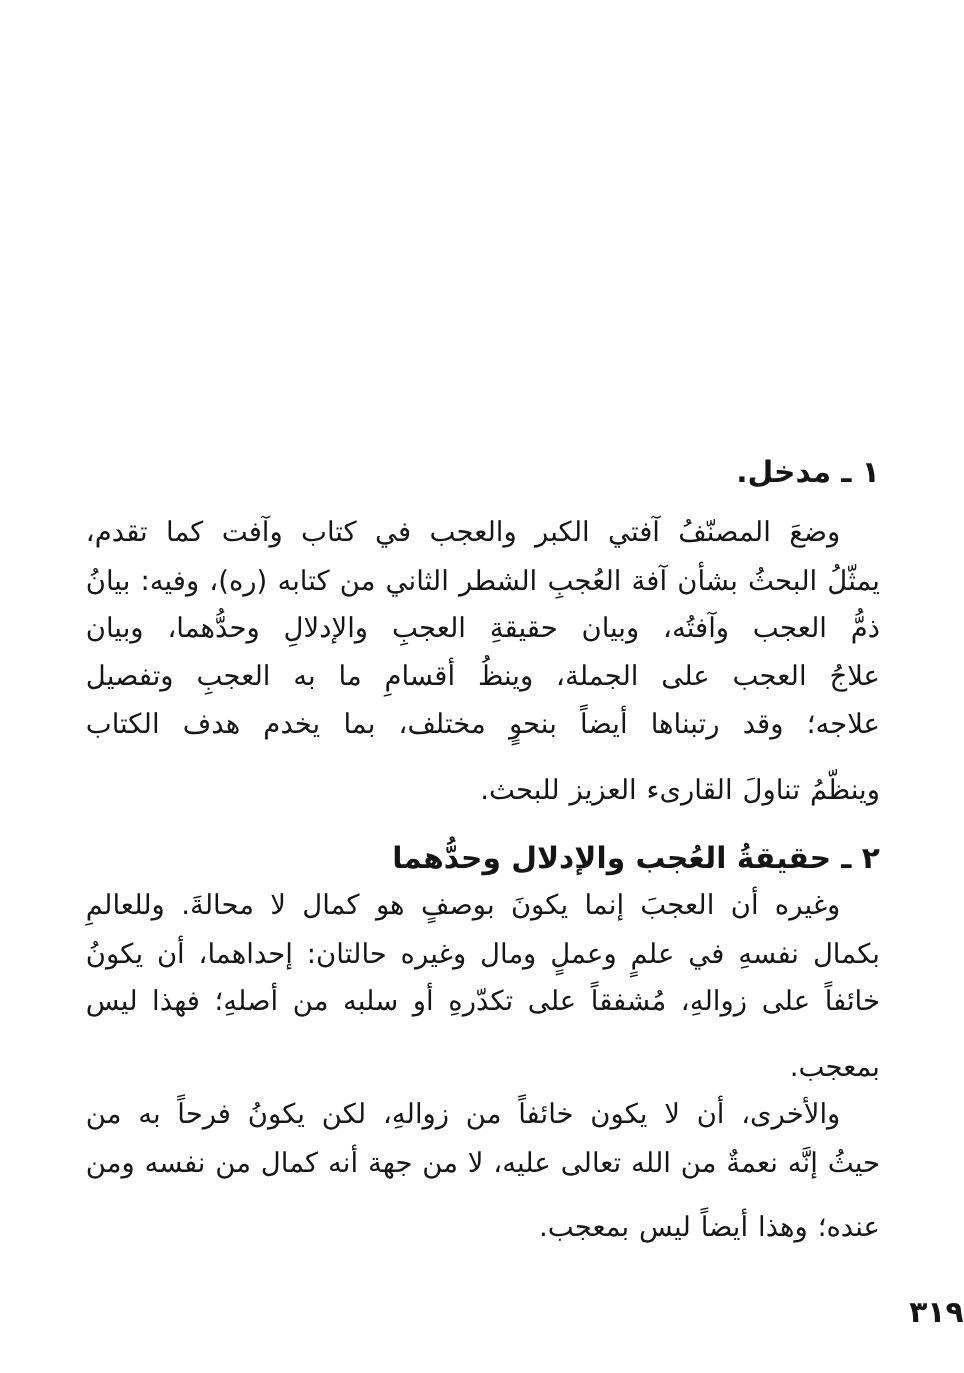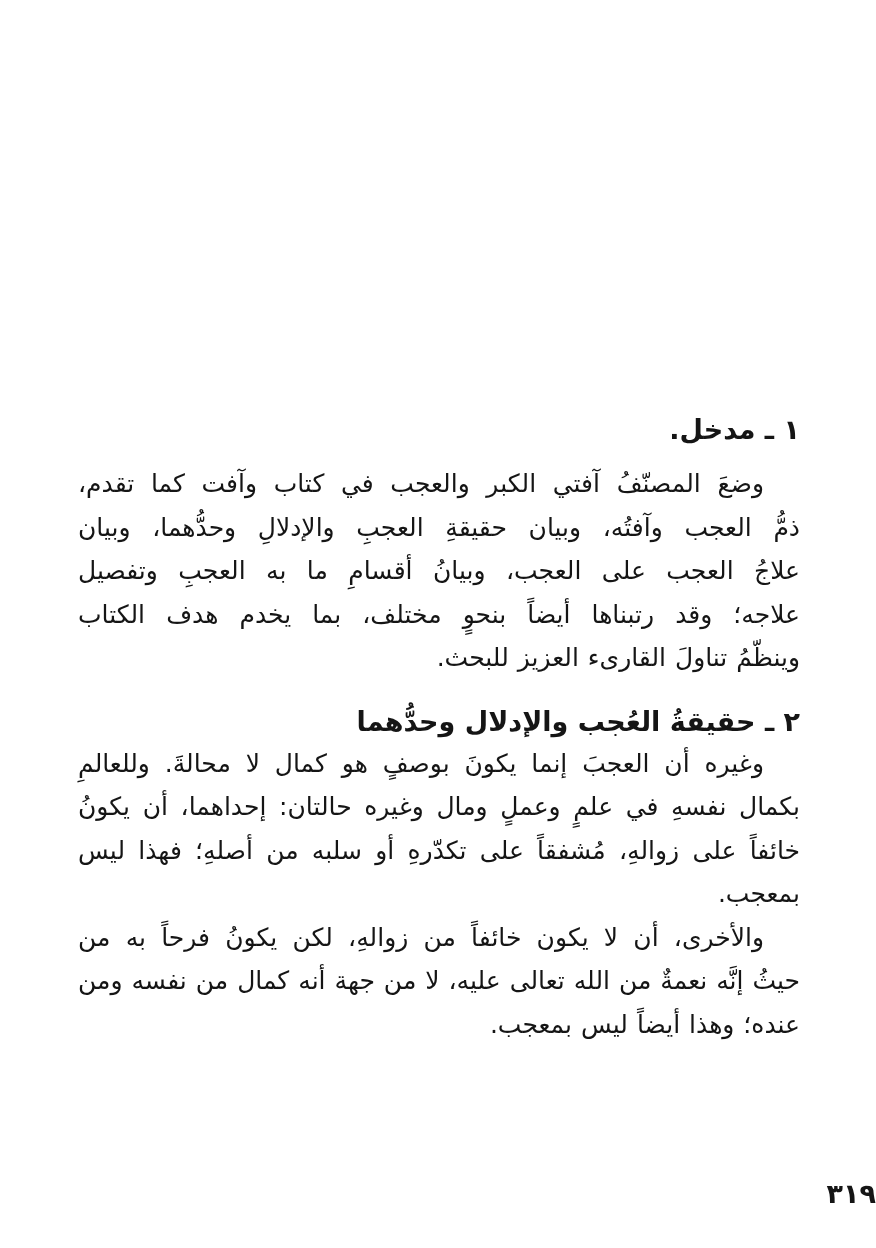--- a/index.html
+++ b/index.html
@@ -44,20 +44,21 @@
     text-align: justify;
     text-align-last: justify;
     word-spacing: 1px;
   }
   .line.indent {
     padding-right: 36px;
   }
   .line.end {
     text-align: right;
     text-align-last: right;
+    margin-top: 16px;
   }
   .page-number {
     position: absolute;
     top: 1178px;
     left: 16px;
     right: 0;
     text-align: right;
     font-size: 27px;
     font-weight: 700;
     letter-spacing: 2px;
@@ -66,22 +67,23 @@
 </head>
 <body>
 
 <div class="page">
   <div class="content">
 
     <h2 class="heading">١ ـ مدخل.</h2>
 
     <div class="para">
       <div class="line indent">وضعَ المصنّفُ آفتي الكبر والعجب في كتاب وآفت كما تقدم،</div>
+      <div class="line">يمثّلُ البحثُ بشأن آفة العُجبِ الشطر الثاني من كتابه (ره)، وفيه: بيانُ</div>
       <div class="line">ذمُّ العجب وآفتُه، وبيان حقيقةِ العجبِ والإدلالِ وحدُّهما، وبيان</div>
-      <div class="line">علاجُ العجب على العجب، وبيانُ أقسامِ ما به العجبِ وتفصيل</div>
+      <div class="line">علاجُ العجب على الجملة، وينظُ أقسامِ ما به العجبِ وتفصيل</div>
       <div class="line">علاجه؛ وقد رتبناها أيضاً بنحوٍ مختلف، بما يخدم هدف الكتاب</div>
       <div class="line end">وينظّمُ تناولَ القارىء العزيز للبحث.</div>
     </div>
 
     <h2 class="heading second">٢ ـ حقيقةُ العُجب والإدلال وحدُّهما</h2>
 
     <div class="para">
       <div class="line indent">وغيره أن العجبَ إنما يكونَ بوصفٍ هو كمال لا محالةَ. وللعالمِ</div>
       <div class="line">بكمال نفسهِ في علمٍ وعملٍ ومال وغيره حالتان: إحداهما، أن يكونُ</div>
       <div class="line">خائفاً على زوالهِ، مُشفقاً على تكدّرهِ أو سلبه من أصلهِ؛ فهذا ليس</div>

